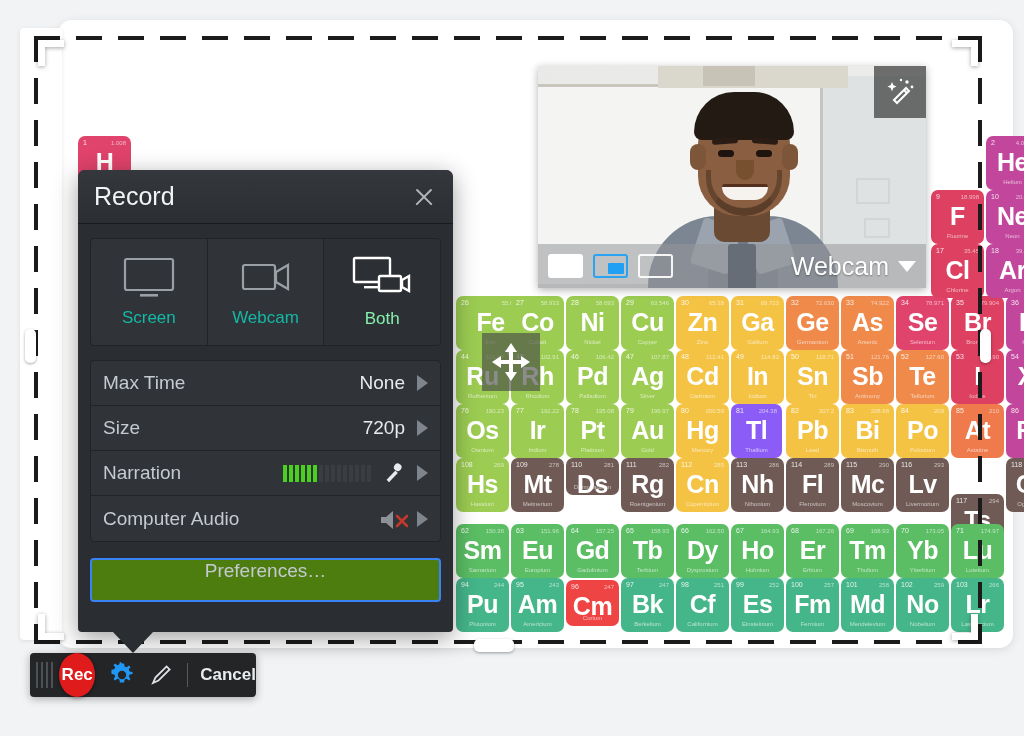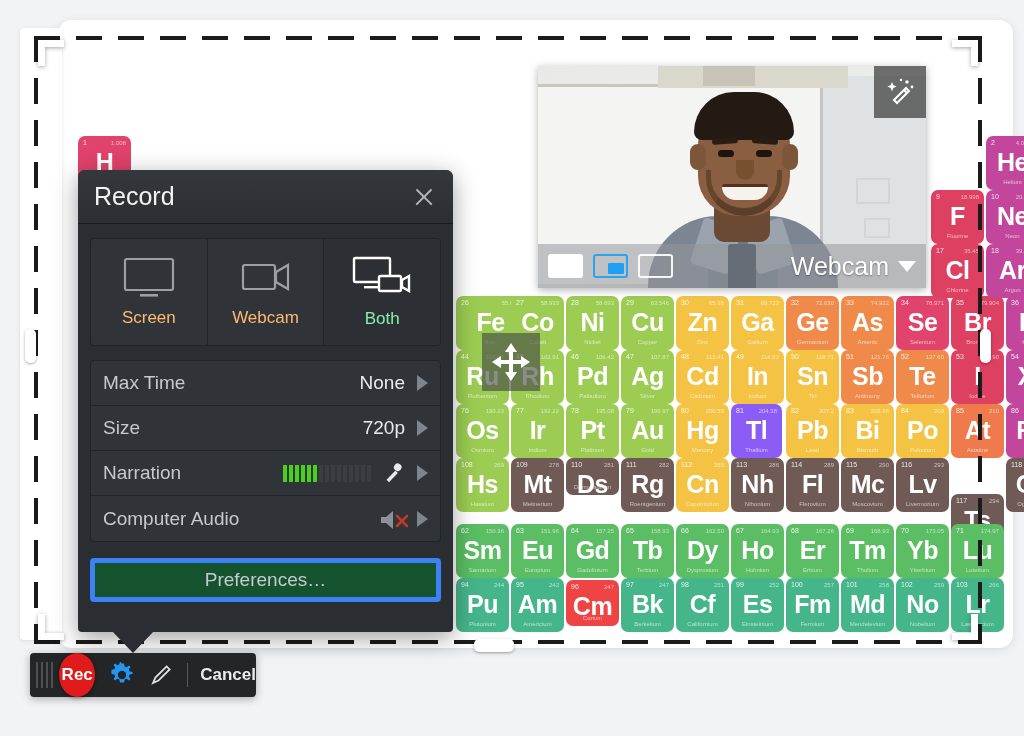--- a/index.html
+++ b/index.html
@@ -233,21 +233,21 @@
     border: 1px solid #202327; border-radius: 4px; overflow: hidden;
     height: 108px;
   }
   .mode {
     flex: 1; display: flex; flex-direction: column;
     align-items: center; justify-content: center; gap: 10px;
     border-right: 1px solid #202327;
   }
   .mode:last-child { border-right: none; }
   .mode.selected { background: #2c2f33; }
-  .mode span { font-size: 17px; color: #fdba74; }
+  .mode span { font-size: 17px; color: #14b8a6; }
   .mode.selected span { color: #86efac; }
 
   .rows {
     margin-top: 14px; border: 1px solid #202327; border-radius: 4px;
     background: #303337; overflow: hidden;
   }
   .row {
     height: 45px; display: flex; align-items: center;
     padding: 0 12px; border-bottom: 1px solid #202327;
   }
@@ -263,22 +263,22 @@
   .meter i { width: 4px; height: 17px; background: #3a3d42; display:block; }
   .meter i.on { background: #4ad11f; }
 
   .mic {
     width: 22px; height: 22px; position: relative;
   }
   .spk { width: 26px; height: 20px; position: relative; }
 
   .prefs {
     margin-top: 16px; height: 44px;
-    background: #14532d; border: 5px solid #3b82f6; border-radius: 4px;
-    display: flex; align-items: center; justify-content: center;
+    background: #4d7c0f; border: 2px solid #3b82f6; border-radius: 4px;
+    display: flex; align-items: flex-start; justify-content: center;
   }
   .prefs span { font-size: 19px; color: #c5cad0; }
 
   .rp-arrow {
     position: absolute; left: 34px; bottom: -21px;
     width: 0; height: 0;
     border-left: 21px solid transparent; border-right: 21px solid transparent;
     border-top: 22px solid #2a2d31;
   }
 

